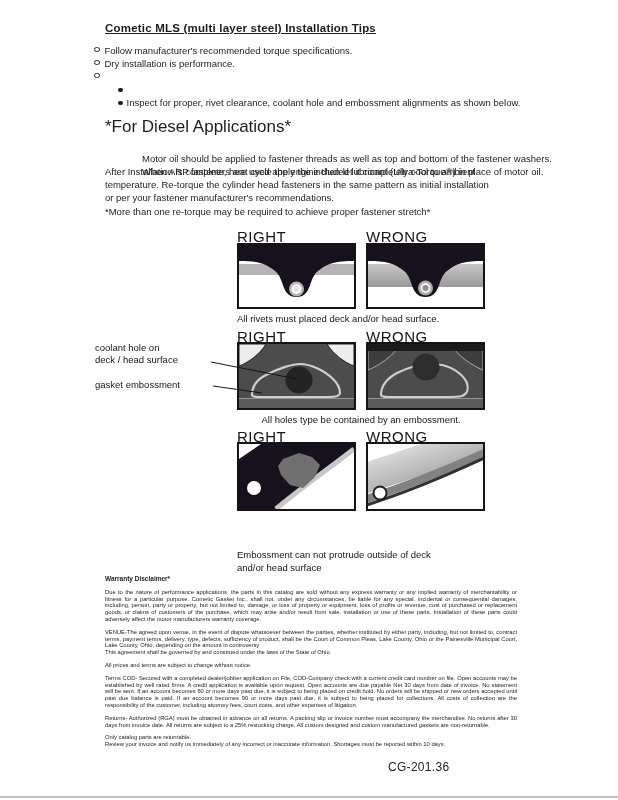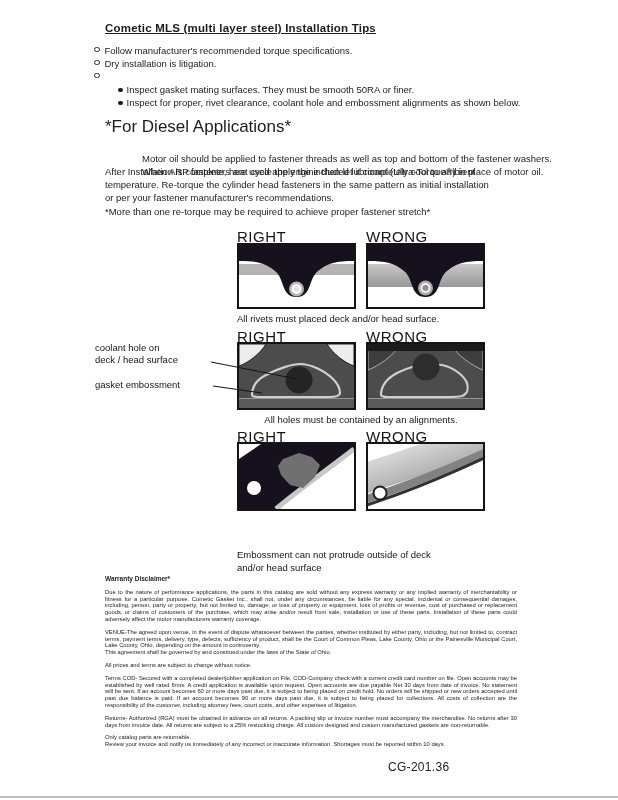--- a/index.html
+++ b/index.html
@@ -44,23 +44,23 @@
 </style>
 </head>
 <body>
 
 <div class="page">
 
   <div class="title">Cometic MLS (multi layer steel) Installation Tips</div>
 
   <div class="bullets">
     <div class="b-row"><span class="mk-circle"></span><span>Follow manufacturer's recommended torque specifications.</span></div>
-    <div class="b-row"><span class="mk-circle"></span><span>Dry installation is litigation.</span></div>
+    <div class="b-row"><span class="mk-circle"></span><span>Dry installation is performance.</span></div>
     <div class="b-row"><span class="mk-circle"></span></div>
-    <div class="b-row sub"><span class="mk-dot"></span><span>Inspect gasket mating surfaces.  They must be smooth 50RA or finer.</span></div>
+    <div class="b-row sub"><span class="mk-dot"></span></div>
     <div class="b-row sub"><span class="mk-dot"></span><span>Inspect for proper, rivet clearance, coolant hole and embossment alignments as shown below.</span></div>
   </div>
 
   <div class="diesel-head">*For Diesel Applications*</div>
   <div class="para p1 preline">Motor oil should be applied to fastener threads as well as top and bottom of the fastener washers.
 When ARP fasteners are used apply the included lubricant (Ultra-Torque®) in place of motor oil.</div>
   <div class="para p2 preline">After Installation is complete, heat cycle the engine then let it completely cool to ambient
 temperature. Re-torque the cylinder head fasteners in the same pattern as initial installation
 or per your fastener manufacturer's recommendations.</div>
   <div class="para note">*More than one re-torque may be required to achieve proper fastener stretch*</div>
@@ -125,21 +125,21 @@
       <rect x="0" y="0" width="115" height="64" fill="#4c4c4c"></rect>
       <rect x="0" y="54" width="115" height="1.2" fill="#969696"></rect>
       <rect x="0" y="55.5" width="115" height="8.5" fill="#5a5a5a"></rect>
       <path d="M0,0 L32,0 C26,12 10,22 0,26 Z" fill="#3e3e3e" stroke="#b5b5b5" stroke-width="0.9"></path>
       <path d="M115,0 L83,0 C89,12 105,22 115,26 Z" fill="#3e3e3e" stroke="#b5b5b5" stroke-width="0.9"></path>
       <rect x="0" y="0" width="115" height="7" fill="#1b1b1b"></rect>
       <path d="M13,51 C13,43 18,35 29,29 C43,22 57,20 64,20 L74,21 C87,24 96,32 99,39 C101,45 99,50 94,52 C90,53 84,53 78,53 L20,53 C15,53 13,52 13,51 Z" fill="none" stroke="#cfcfcf" stroke-width="2.2"></path>
       <circle cx="58" cy="23" r="13.5" fill="#2d2d2d"></circle>
     </svg>
   </div>
-  <div class="caption center" style="left:237px; top:414px;">All holes must be contained by an alignments.</div>
+  <div class="caption center" style="left:237px; top:414px;">All holes type be contained by an embossment.</div>
 
   <div class="fig-label" style="left:237px; top:428px;">RIGHT</div>
   <div class="fig-label" style="left:366px; top:428px;">WRONG</div>
 
   <div class="panel" style="left:237px; top:442px;">
     <svg width="115" height="65" viewBox="0 0 115 65">
       <rect x="0" y="0" width="115" height="65" fill="#ffffff"></rect>
       <path d="M22,0 H115 V5 C88,26 58,47 37,65 L0,65 V15 Z" fill="#17101d"></path>
       <path d="M115,5 C88,26 58,47 37,65" fill="none" stroke="#c8c8c8" stroke-width="5"></path>
       <path d="M44,15 L60,9 L73,13 L81,21 L76,33 L64,44 L51,41 L42,31 L39,22 Z" fill="#707070"></path>

